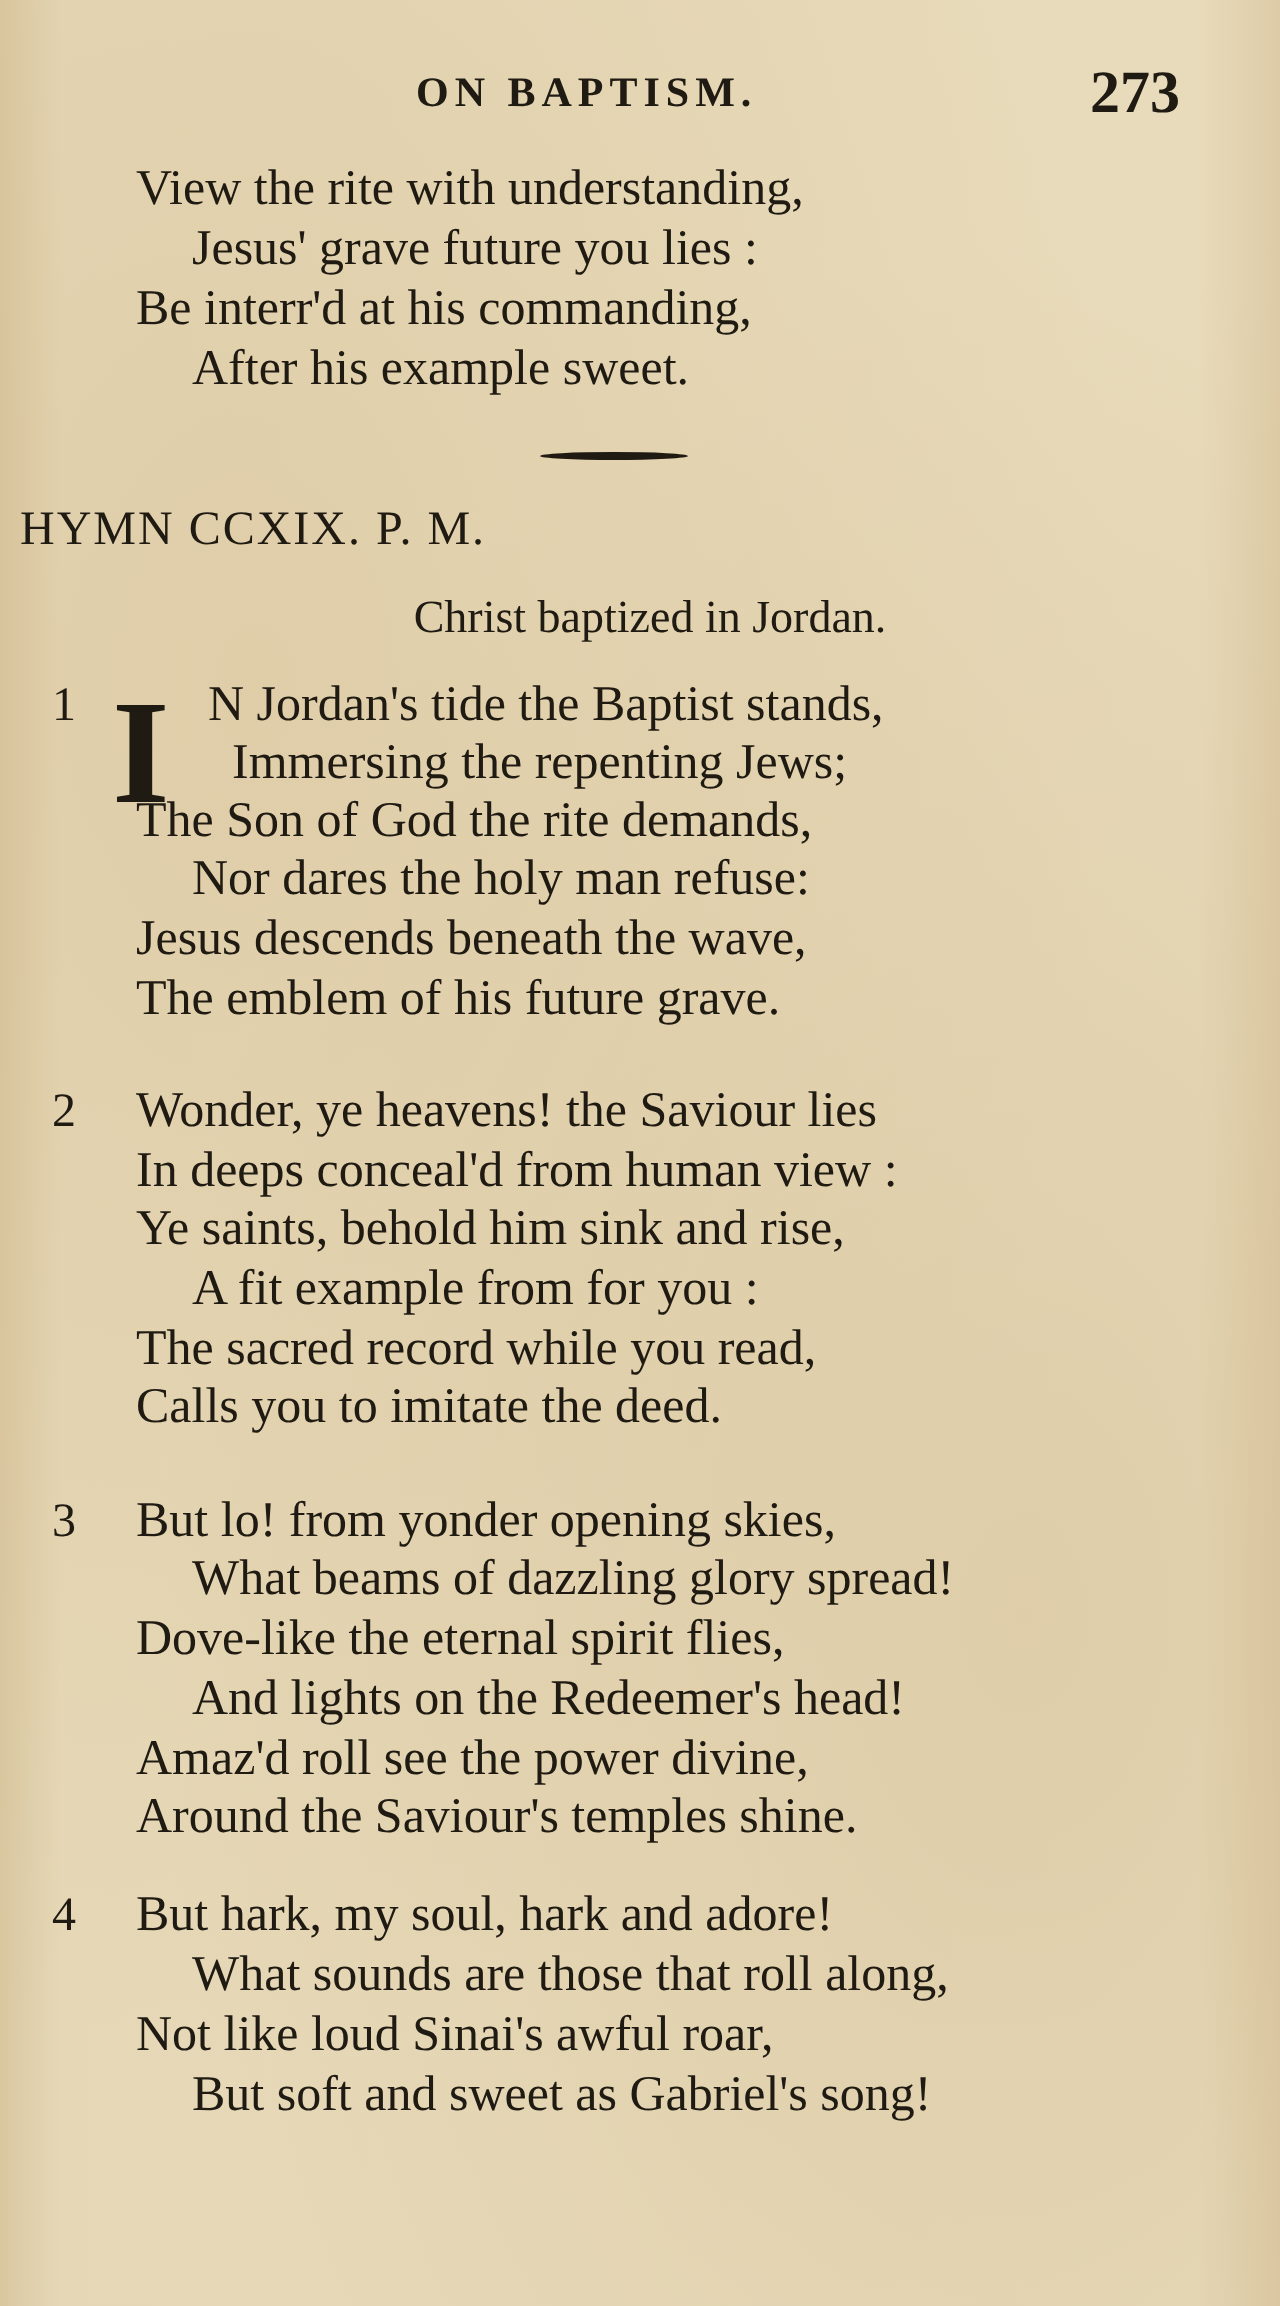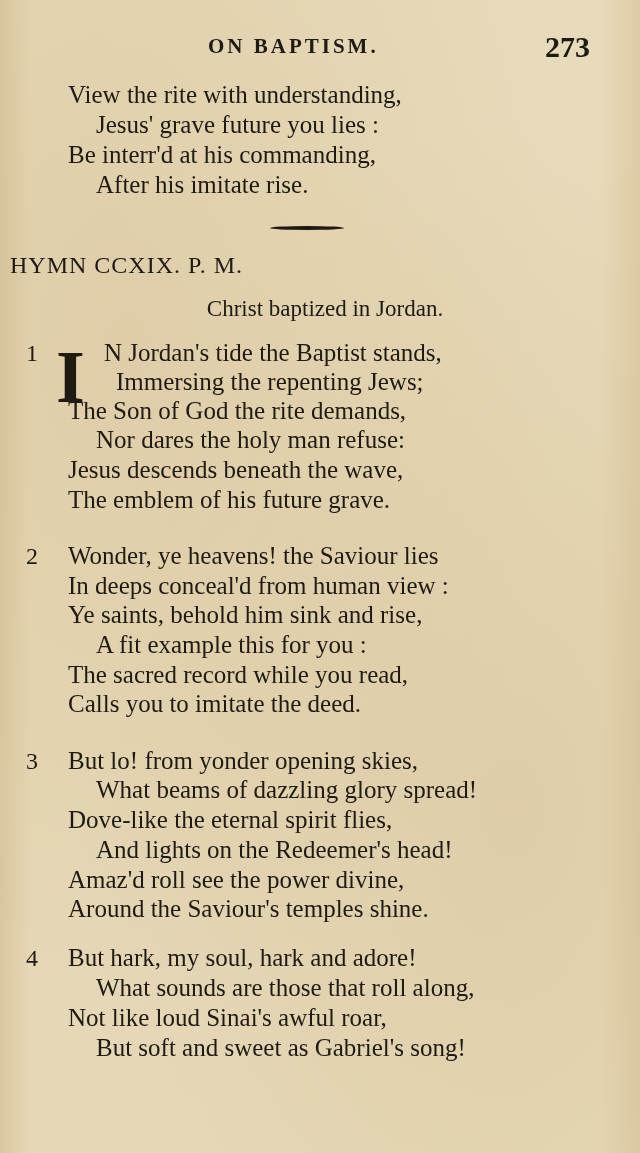--- a/index.html
+++ b/index.html
@@ -57,21 +57,21 @@
 <div class="page">
   <div class="running-head">
     <span class="running-title">ON BAPTISM.</span>
     <span class="page-number">273</span>
   </div>
 
   <div>
     <div class="line flush" style="top:80px">View the rite with understanding,</div>
     <div class="line indent" style="top:110px">Jesus' grave future you lies :</div>
     <div class="line flush" style="top:140px">Be interr'd at his commanding,</div>
-    <div class="line indent" style="top:170px">After his imitate rise.</div>
+    <div class="line indent" style="top:170px">After his example sweet.</div>
   </div>
 
   <div class="rule"></div>
 
   <div class="hymn-title">HYMN CCXIX.  P. M.</div>
   <div class="hymn-subtitle">Christ baptized in Jordan.</div>
 
   <div>
     <span class="verse-num" style="top:338px">1</span>
     <span class="dropcap">I</span>
@@ -81,21 +81,21 @@
     <div class="line indent" style="top:425px">Nor dares the holy man refuse:</div>
     <div class="line flush" style="top:455px">Jesus descends beneath the wave,</div>
     <div class="line flush" style="top:485px">The emblem of his future grave.</div>
   </div>
 
   <div>
     <span class="verse-num" style="top:541px">2</span>
     <div class="line flush" style="top:541px">Wonder, ye heavens! the Saviour lies</div>
     <div class="line flush" style="top:571px">In deeps conceal'd from human view :</div>
     <div class="line flush" style="top:600px">Ye saints, behold him sink and rise,</div>
-    <div class="line indent" style="top:630px">A fit example this for you :</div>
+    <div class="line indent" style="top:630px">A fit example from for you :</div>
     <div class="line flush" style="top:660px">The sacred record while you read,</div>
     <div class="line flush" style="top:689px">Calls you to imitate the deed.</div>
   </div>
 
   <div>
     <span class="verse-num" style="top:746px">3</span>
     <div class="line flush" style="top:746px">But lo! from yonder opening skies,</div>
     <div class="line indent" style="top:775px">What beams of dazzling glory spread!</div>
     <div class="line flush" style="top:805px">Dove-like the eternal spirit flies,</div>
     <div class="line indent" style="top:835px">And lights on the Redeemer's head!</div>

